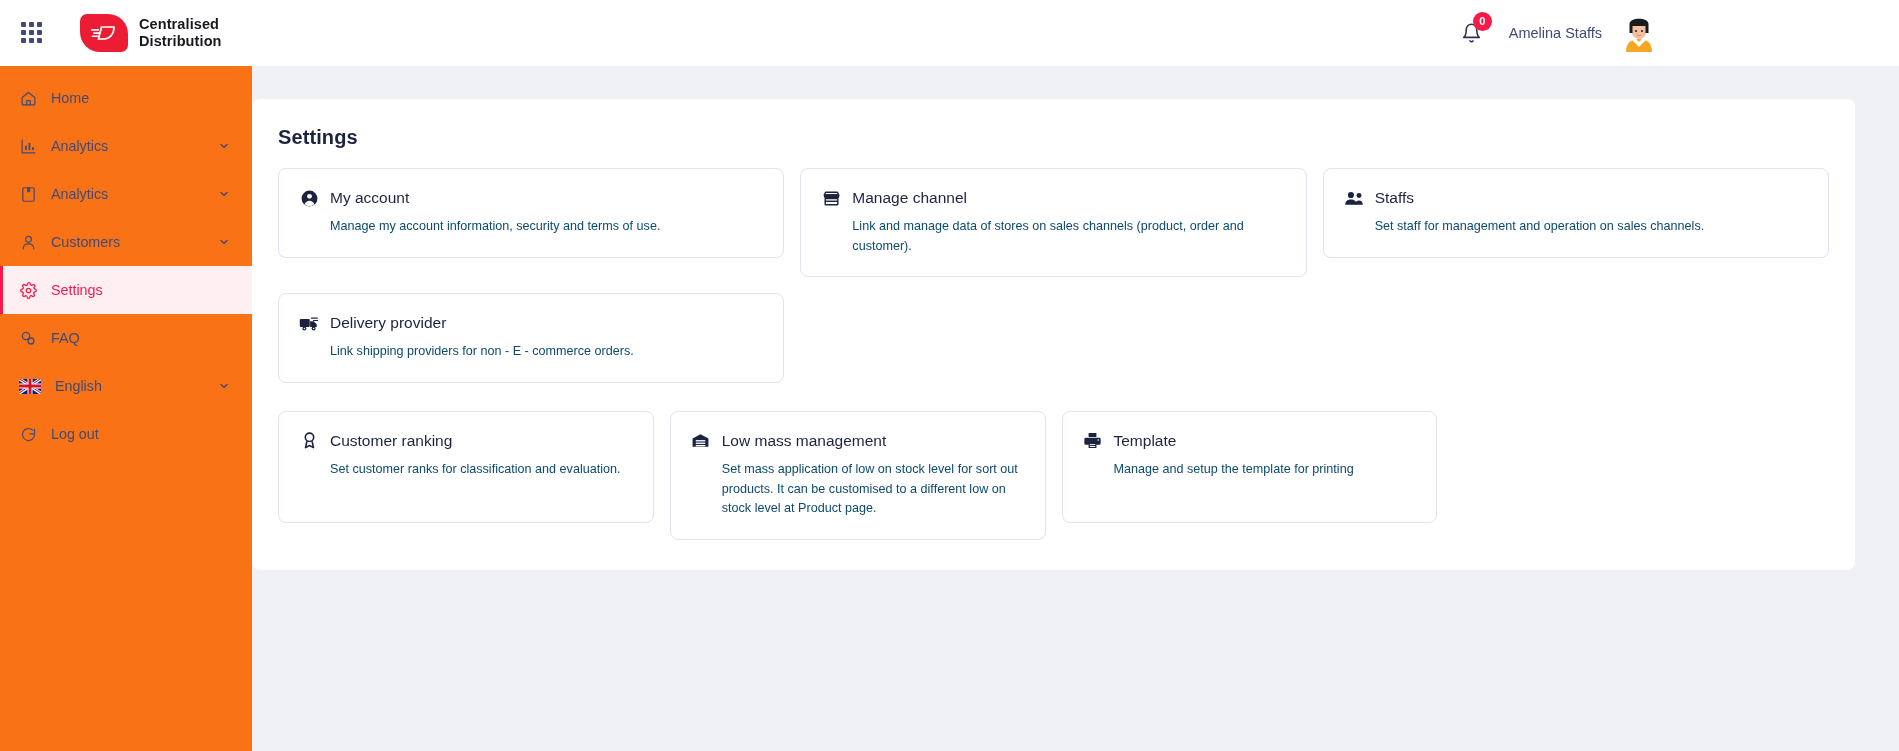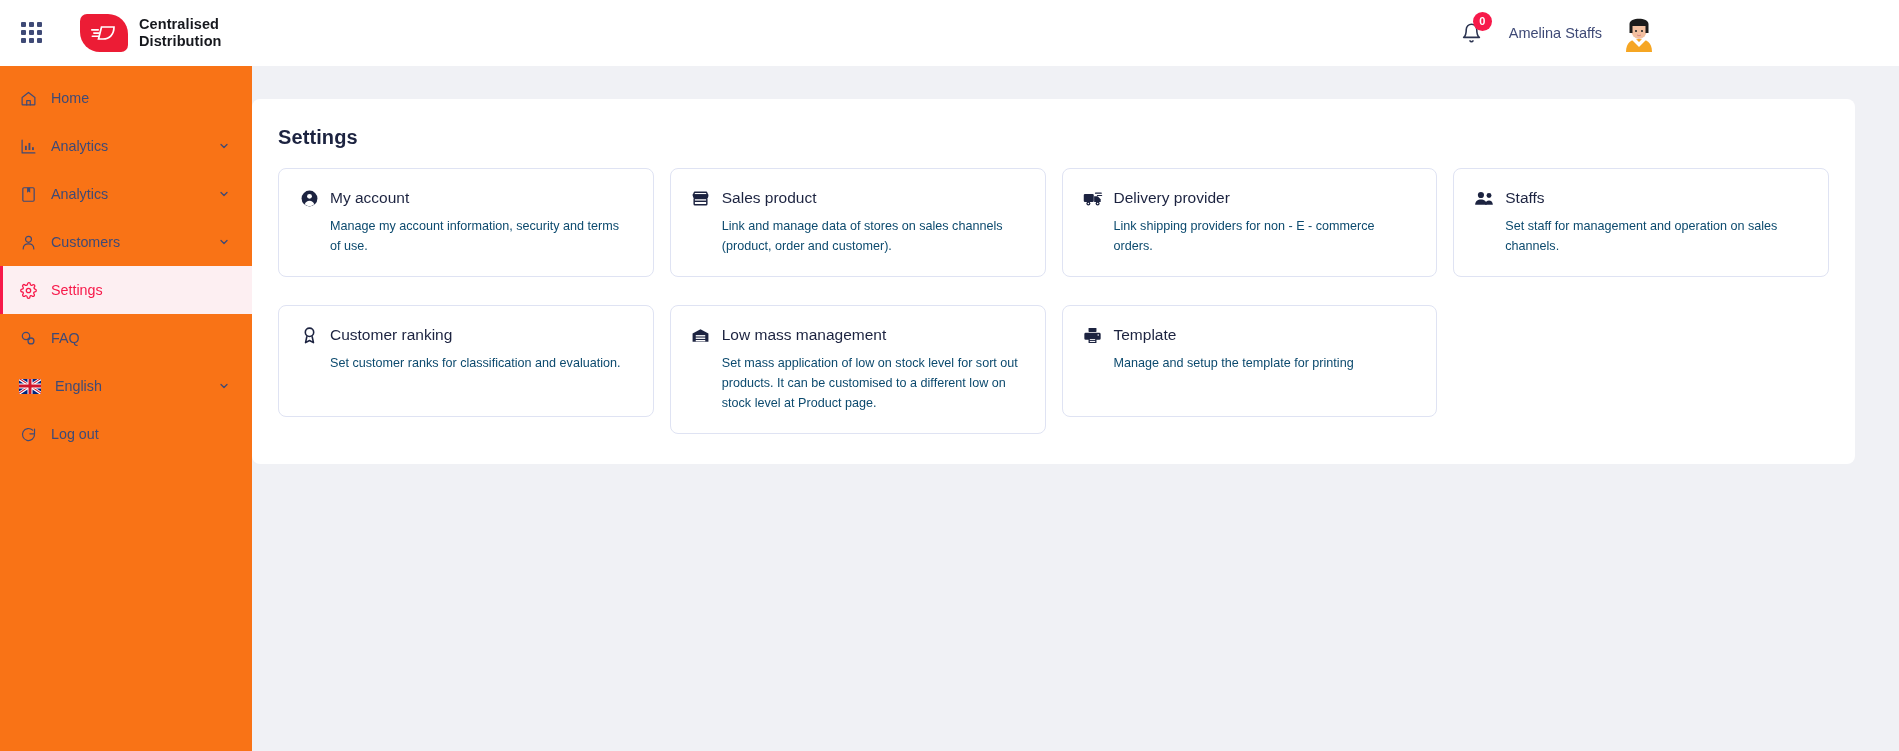--- a/index.html
+++ b/index.html
@@ -136,21 +136,21 @@
     border-radius: 8px;
     padding: 27px 26px 30px 26px;
     min-height: 330px;
   }
   .page-title {
     font-size: 20px; font-weight: bold; color: #1c2340;
     margin-bottom: 19px; letter-spacing: .1px;
   }
   .cards {
     display: grid;
-    grid-template-columns: repeat(4, 1fr);
+    grid-template-columns: repeat(3, 1fr);
     gap: 16px;
     align-items: start;
   }
   .card {
     border: 1px solid #dfe3f3;
     border-radius: 8px;
     padding: 19px 20px 20px 20px;
     background: #fff;
     cursor: pointer;
   }
@@ -364,58 +364,58 @@
       <div class="card">
         <div class="card-head">
           <span class="card-ico">
             <svg width="19" height="19" viewBox="0 0 24 24" fill="none" stroke="#1c2340" stroke-width="1.8" stroke-linejoin="round">
               <path d="M3 7.5 L4.5 4 h15 L21 7.5 z"></path>
               <path d="M3 7.5 h18 v2 a2.2 2.2 0 0 1-4.4 0 a2.2 2.2 0 0 1-4.4 0 a2.2 2.2 0 0 1-4.4 0 a2.2 2.2 0 0 1-4.4 0 z" fill="#1c2340"></path>
               <rect x="4" y="12" width="16" height="8" rx="1"></rect>
               <path d="M4 15.5 h16"></path>
             </svg>
           </span>
-          <span class="card-title">Sales product</span>
+          <span class="card-title">Manage channel</span>
         </div>
         <div class="card-desc">Link and manage data of stores on sales channels (product, order and customer).</div>
+      </div>
+
+      <div class="card">
+        <div class="card-head">
+          <span class="card-ico">
+            <svg width="21" height="19" viewBox="0 0 26 22" fill="#1c2340">
+              <circle cx="9" cy="6.5" r="4"></circle>
+              <path d="M1.5 19 c0-4.2 3.4-6.6 7.5-6.6 s7.5 2.4 7.5 6.6 z"></path>
+              <circle cx="19.5" cy="7" r="3.2"></circle>
+              <path d="M14.5 19 c0-3.3 2.4-5.4 5-5.4 s5 2.1 5 5.4 z"></path>
+            </svg>
+          </span>
+          <span class="card-title">Staffs</span>
+        </div>
+        <div class="card-desc">Set staff for management and operation on sales channels.</div>
       </div>
 
       <div class="card">
         <div class="card-head">
           <span class="card-ico">
             <svg width="21" height="19" viewBox="0 0 26 22" fill="#1c2340">
               <rect x="1" y="5" width="13" height="10.5" rx="1.6"></rect>
               <path d="M14.5 8 h4.6 l3.9 4 v3.5 h-8.5 z"></path>
               <circle cx="7" cy="17.5" r="2.6"></circle>
               <circle cx="19" cy="17.5" r="2.6"></circle>
               <circle cx="7" cy="17.5" r="1" fill="#ffffff"></circle>
               <circle cx="19" cy="17.5" r="1" fill="#ffffff"></circle>
               <rect x="15.5" y="3.2" width="9" height="1.7" rx="0.85"></rect>
               <rect x="18" y="6.3" width="7" height="1.6" rx="0.8"></rect>
             </svg>
           </span>
           <span class="card-title">Delivery provider</span>
         </div>
         <div class="card-desc">Link shipping providers for non - E - commerce orders.</div>
       </div>
-
-      <div class="card">
-        <div class="card-head">
-          <span class="card-ico">
-            <svg width="21" height="19" viewBox="0 0 26 22" fill="#1c2340">
-              <circle cx="9" cy="6.5" r="4"></circle>
-              <path d="M1.5 19 c0-4.2 3.4-6.6 7.5-6.6 s7.5 2.4 7.5 6.6 z"></path>
-              <circle cx="19.5" cy="7" r="3.2"></circle>
-              <path d="M14.5 19 c0-3.3 2.4-5.4 5-5.4 s5 2.1 5 5.4 z"></path>
-            </svg>
-          </span>
-          <span class="card-title">Staffs</span>
-        </div>
-        <div class="card-desc">Set staff for management and operation on sales channels.</div>
-      </div>
     </div>
 
     <div class="row2">
       <div class="cards-inner">
 
         <div class="card r2">
           <div class="card-head">
             <span class="card-ico">
               <svg width="19" height="19" viewBox="0 0 24 24" fill="none" stroke="#1c2340" stroke-width="2" stroke-linecap="round" stroke-linejoin="round">
                 <circle cx="12" cy="8" r="5.3" fill="none"></circle>

